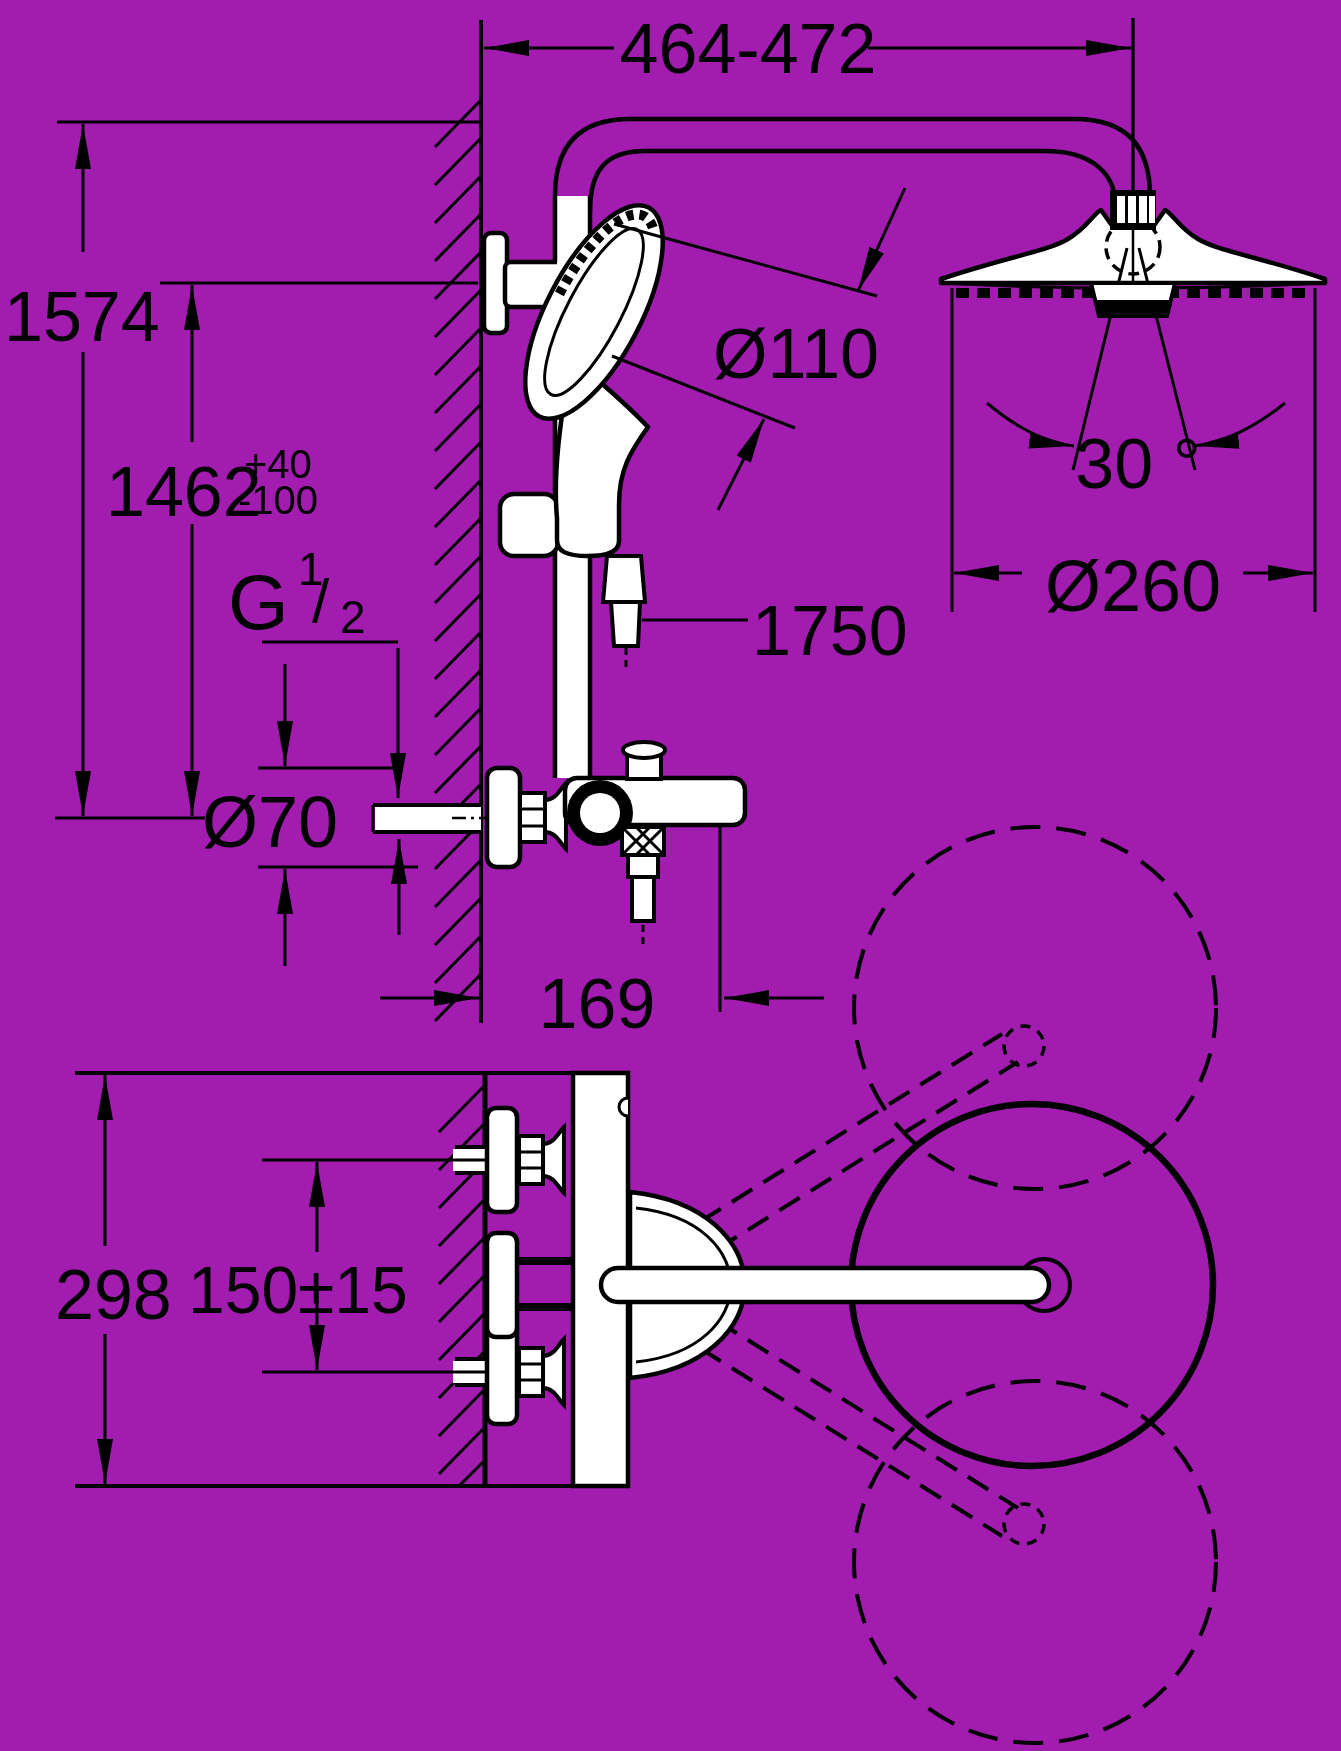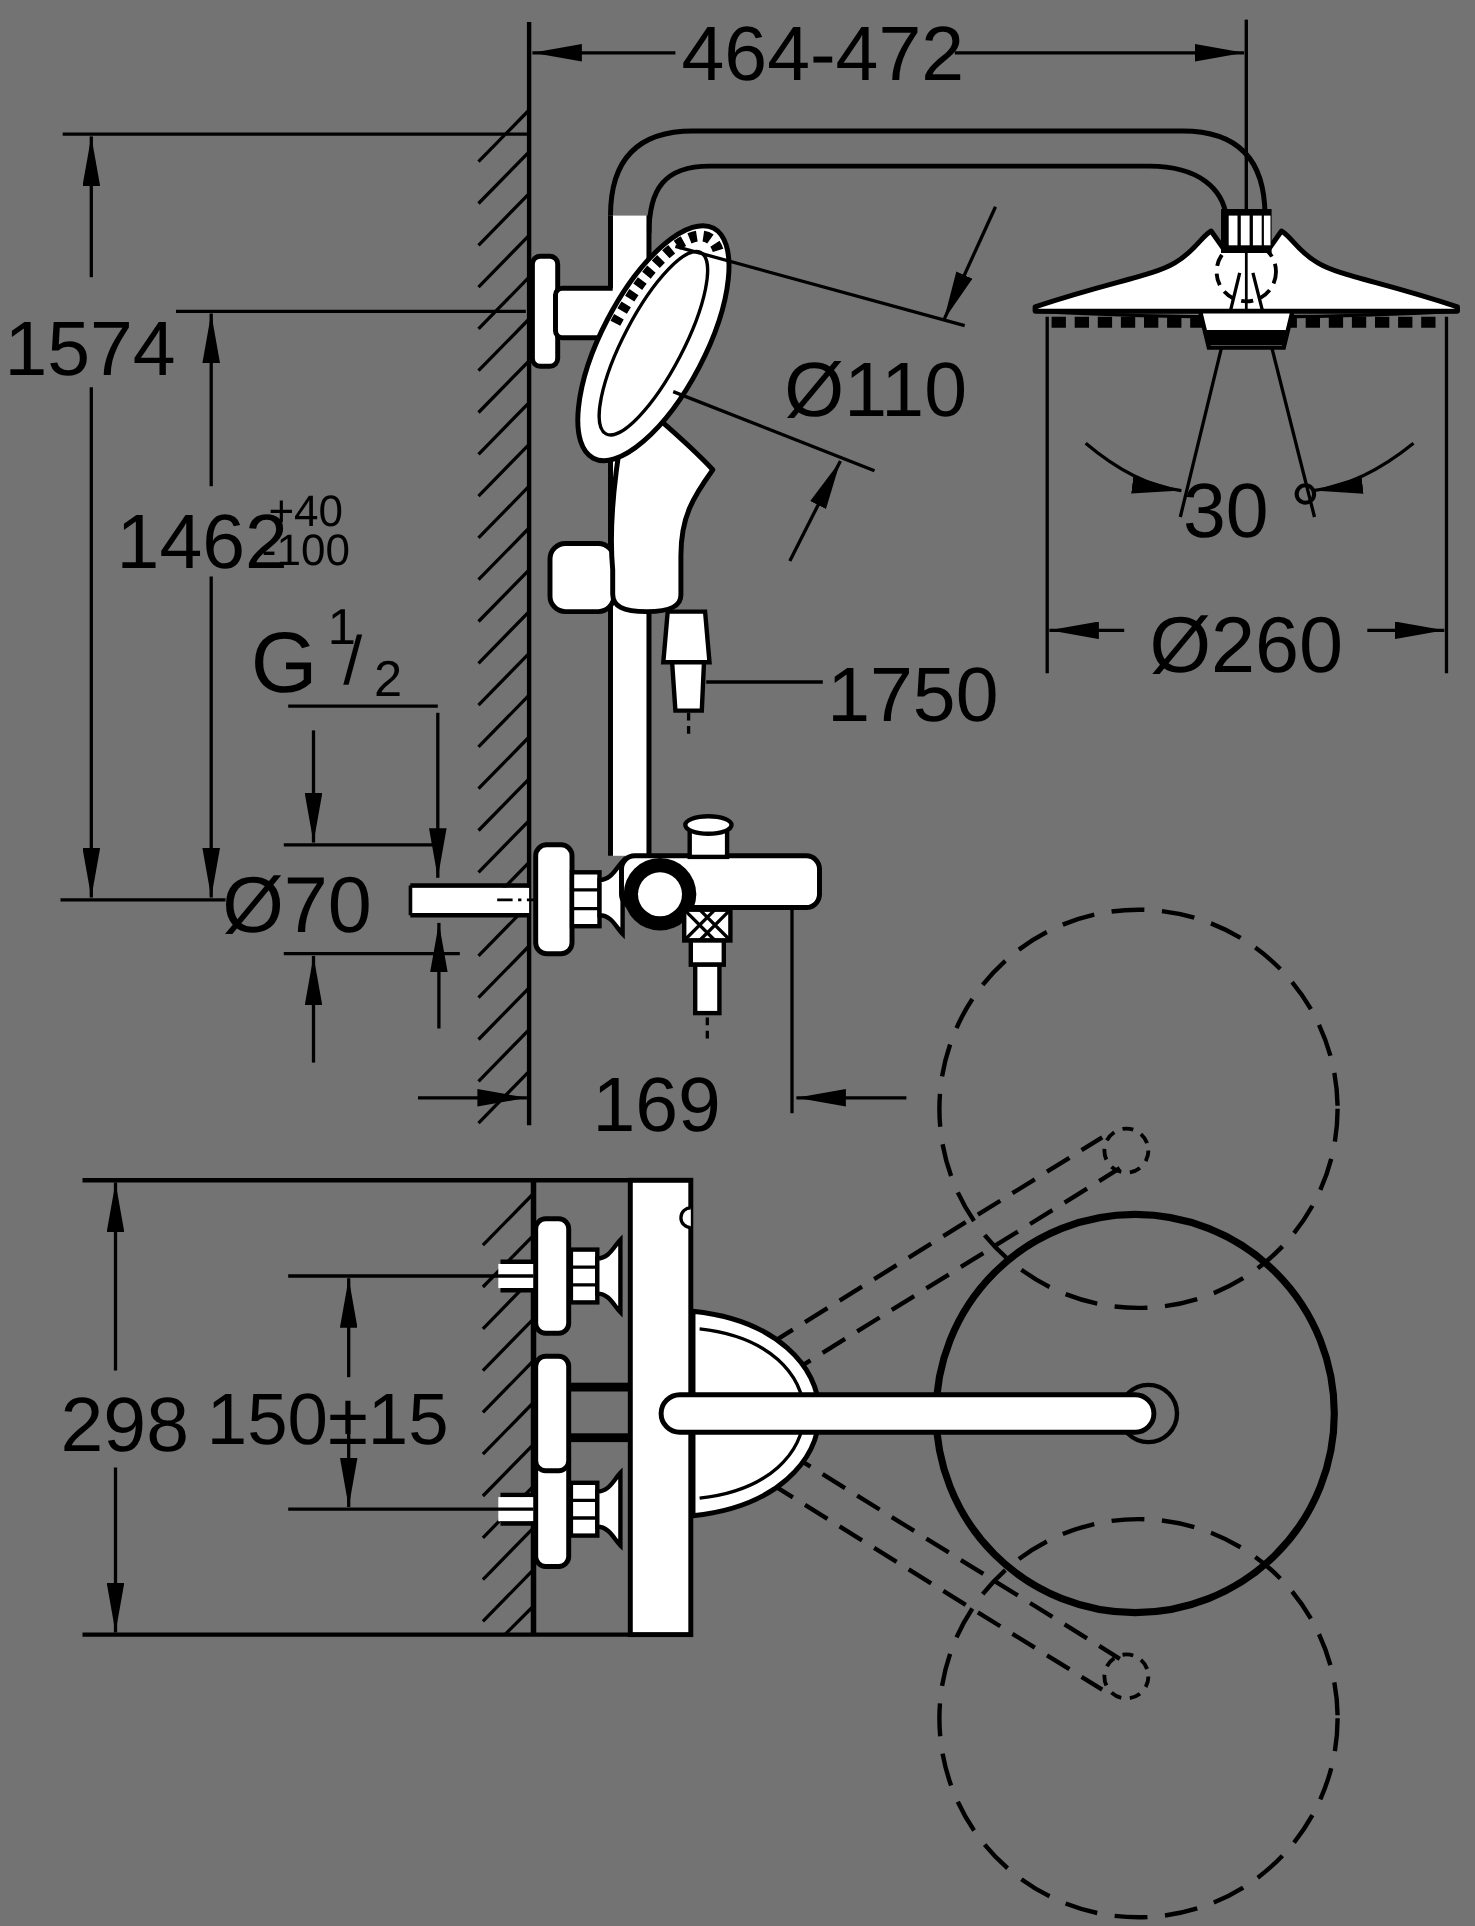--- a/index.html
+++ b/index.html
@@ -1,16 +1,16 @@
 <!DOCTYPE html>
 <html><head>
 <meta charset="utf-8">
 <style>
   html,body{margin:0;padding:0;background:#fff;}
-  .page{width:1341px;height:1751px;background:#737373;position:relative;}
+  .page{width:1341px;height:1751px;background:#a21caf;position:relative;}
   svg{display:block;}
   svg text{font-family:"Liberation Sans","DejaVu Sans",sans-serif;fill:#000;}
   .ln{stroke:#000;fill:none;}
   .wh{fill:#fff;stroke:#000;}
 </style>
 </head>
 <body>
 
 <div class="page">
 <svg width="1341" height="1751" viewBox="0 0 1341 1751">

